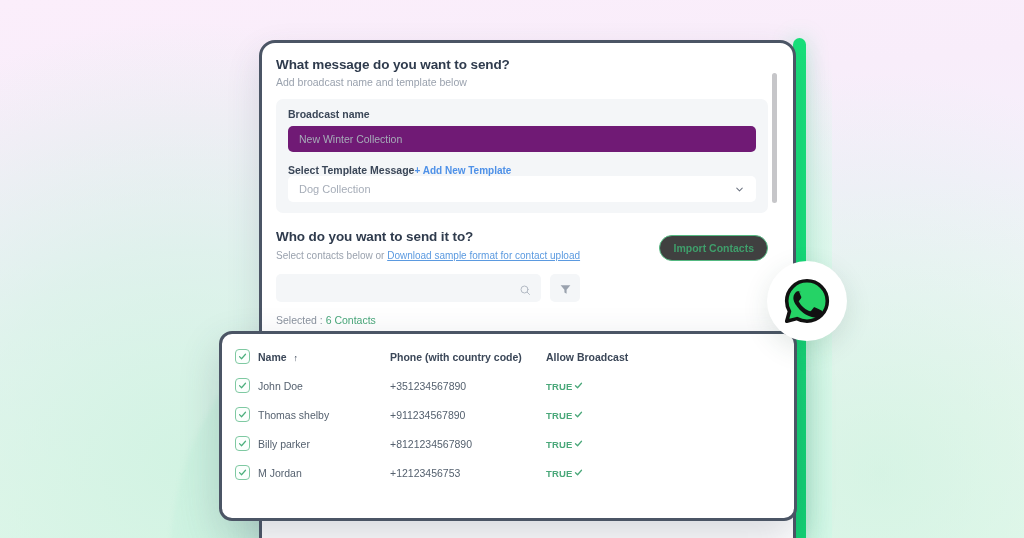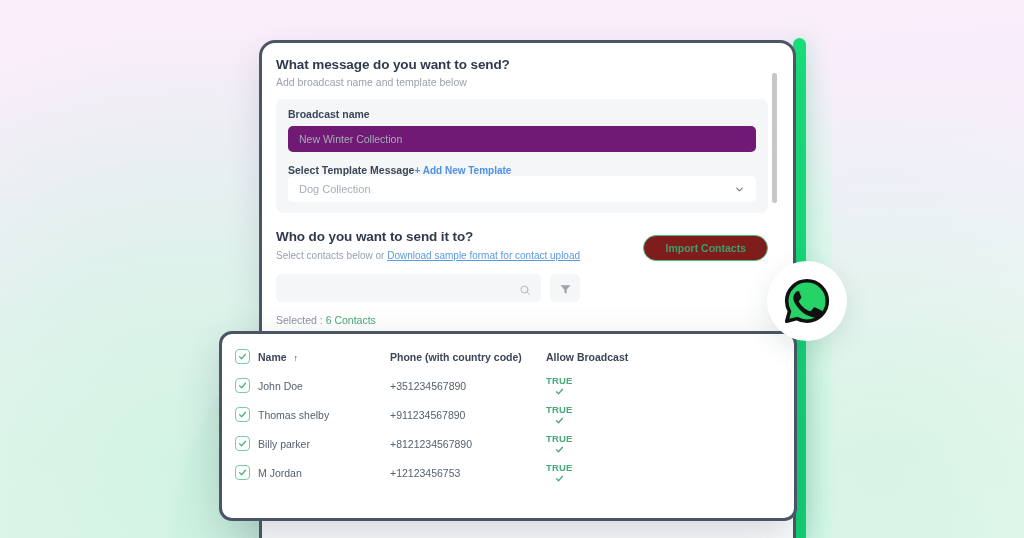--- a/index.html
+++ b/index.html
@@ -165,25 +165,25 @@
   }
   .who-sub {
     font-size: 10px; color: #9aa2ae; margin-top: 6px;
   }
   .who-sub .dl-link {
     color: #5b9ae0; text-decoration: underline; cursor: pointer;
   }
   .btn-import {
     border: 1px solid #53b981;
     color: #3f9e6b;
-    background: #7f1d1d;
+    background: #404040;
     font-size: 10.5px;
     font-weight: 700;
     border-radius: 14px;
-    padding: 6px 21px;
+    padding: 6px 13px;
     cursor: pointer;
     white-space: nowrap;
     margin-top: 6px;
     text-align: center;
   }
 
   
   .search-row {
     margin-top: 13px;
     display: flex;
@@ -304,21 +304,20 @@
     font-weight: 700;
   }
   .true-cell {
     color: #4aa87a;
     font-size: 9.5px;
     font-weight: 700;
     letter-spacing: 0.2px;
     display: inline-flex;
     align-items: center;
     gap: 1px;
-    flex-direction: column;
   }
   .true-cell svg { width: 9px; height: 9px; }
 
   
   .wa-badge {
     position: absolute;
     left: 767px;
     top: 261px;
     width: 80px;
     height: 80px;

